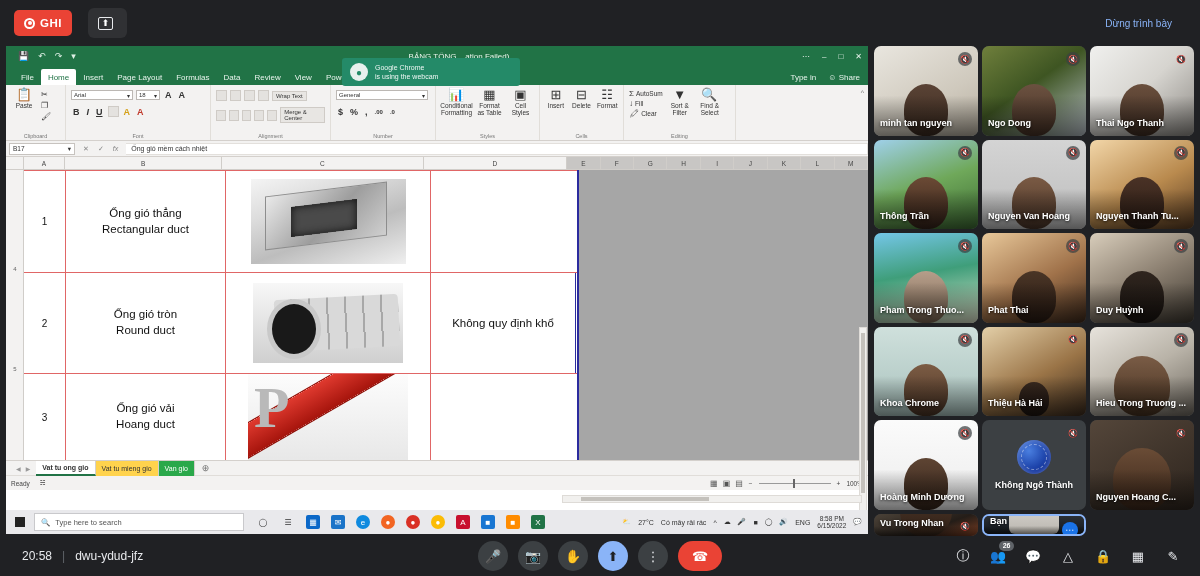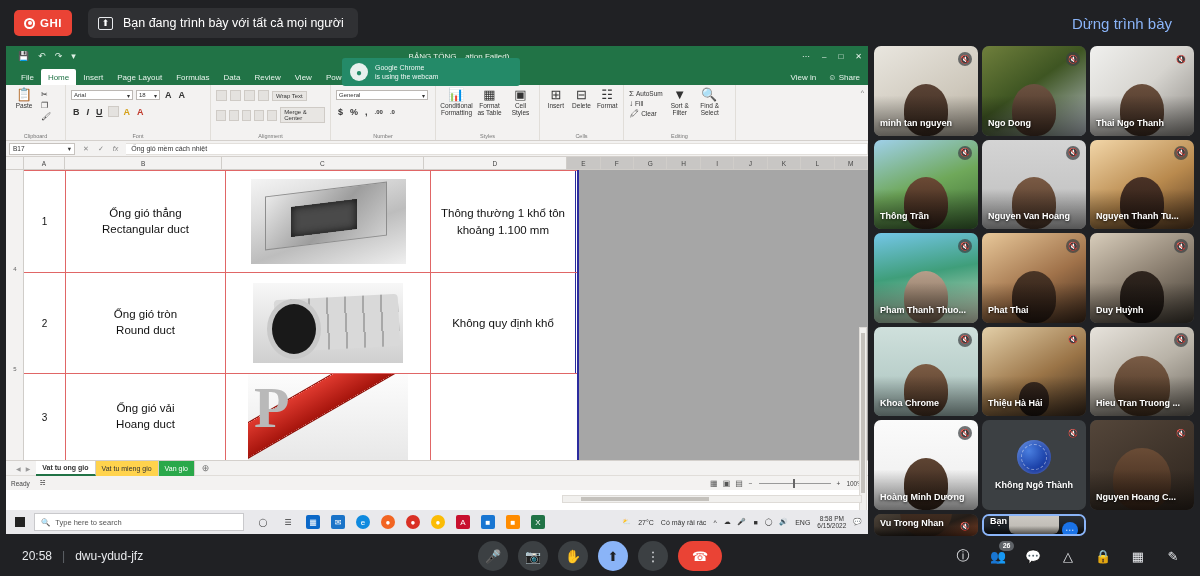--- a/index.html
+++ b/index.html
@@ -34,21 +34,21 @@
     display: flex; align-items: center; gap: 10px;
     background: #303134; border-radius: 6px; height: 30px;
     padding: 0 14px 0 10px; margin-left: 16px; font-size: 12.5px;
   }
   .present-ico {
     width: 15px; height: 13px; border: 1.6px solid #e8eaed;
     border-radius: 2px; display: flex; align-items: center; justify-content: center;
     font-size: 9px; line-height: 1;
   }
   .stop-present {
-    margin-left: auto; color: #8ab4f8; font-size: 15px;
+    margin-left: auto; color: #8ab4f8; font-size: 10px;
     padding: 6px 14px; border-radius: 4px; margin-right: 4px;
   }
 
   
   .screen {
     position: absolute; left: 6px; top: 46px; width: 862px; height: 488px;
     background: #fff; overflow: hidden;
   }
 
   
@@ -315,21 +315,20 @@
 </head>
 <body>
 
 <div class="topbar">
   <div class="rec-btn">
     <span class="rec-dot"></span>
     <span>GHI</span>
   </div>
   <div class="present-pill">
     <span class="present-ico">⬆</span>
-    <span>Bạn đang trình bày với tất cả mọi người</span>
   </div>
   <div class="stop-present">Dừng trình bày</div>
 </div>
 
 <div class="screen">
 
   <div class="xl-title">
     <div class="qa">
       <span>💾</span>
       <span>↶</span>
@@ -350,21 +349,21 @@
     <div class="xl-tab active">Home</div>
     <div class="xl-tab">Insert</div>
     <div class="xl-tab">Page Layout</div>
     <div class="xl-tab">Formulas</div>
     <div class="xl-tab">Data</div>
     <div class="xl-tab">Review</div>
     <div class="xl-tab">View</div>
     <div class="xl-tab">Power Pivot</div>
     <div class="xl-tab">💡</div>
     <div class="xl-signin">
-      <span>View in</span>
+      <span>Type in</span>
       <span>☺ <span>Share</span></span>
     </div>
   </div>
 
   <div class="chrome-toast">
     <div class="chrome-toast-ico">●</div>
     <div class="chrome-toast-txt">
       <div>Google Chrome</div>
       <div>is using the webcam</div>
     </div>
@@ -562,21 +561,20 @@
           <div class="c-a">1</div>
           <div class="c-b">
             <div>
               <div>Ống gió thẳng</div>
               <div>Rectangular duct</div>
             </div>
           </div>
           <div class="c-c">
             <div class="img-rect"></div>
           </div>
-          <div class="c-d">Thông thường 1 khổ tôn khoảng 1.100 mm</div>
         </div>
 
         <div class="cellrow" style="height:101px">
           <div class="c-a">2</div>
           <div class="c-b">
             <div>
               <div>Ống gió tròn</div>
               <div>Round duct</div>
             </div>
           </div>
@@ -734,21 +732,21 @@
     <div class="vig"></div>
     <div class="mute">🔇</div>
     <div class="nm">Nguyen Thanh Tu...</div>
   </div>
 
   <div class="tile">
     <div class="bg" style="background:linear-gradient(170deg,#74c6e8,#3f9e7a 45%,#dfe4cb)"></div>
     <div class="face" style="background:linear-gradient(180deg,#b69e8a,#7b6653)"></div>
     <div class="vig"></div>
     <div class="mute">🔇</div>
-    <div class="nm">Pham Thanh Thuo...</div>
+    <div class="nm">Pham Trong Thuo...</div>
   </div>
 
   <div class="tile">
     <div class="bg" style="background:linear-gradient(150deg,#e8c89a,#a0724a 55%,#3f2a1c)"></div>
     <div class="face" style="background:linear-gradient(180deg,#4a3526,#281a12)"></div>
     <div class="vig"></div>
     <div class="mute">🔇</div>
     <div class="nm">Phat Thai</div>
   </div>
 
@@ -774,21 +772,21 @@
     <div class="vig"></div>
     <div class="mute bare">🔇</div>
     <div class="nm">Thiệu Hà Hải</div>
   </div>
 
   <div class="tile">
     <div class="bg" style="background:linear-gradient(150deg,#e7e3dc,#b9b3a8 50%,#6d675e)"></div>
     <div class="face" style="background:linear-gradient(180deg,#7a5c46,#44301f);width:56px;height:60px"></div>
     <div class="vig"></div>
     <div class="mute">🔇</div>
-    <div class="nm">Hieu Tran Truong ...</div>
+    <div class="nm">Hieu Trong Truong ...</div>
   </div>
 
   <div class="tile">
     <div class="bg" style="background:linear-gradient(180deg,#fbfbfb,#ececec)"></div>
     <div class="face" style="background:linear-gradient(180deg,#5e4433,#33241a)"></div>
     <div class="vig"></div>
     <div class="mute">🔇</div>
     <div class="nm">Hoàng Minh Dương</div>
   </div>
 

